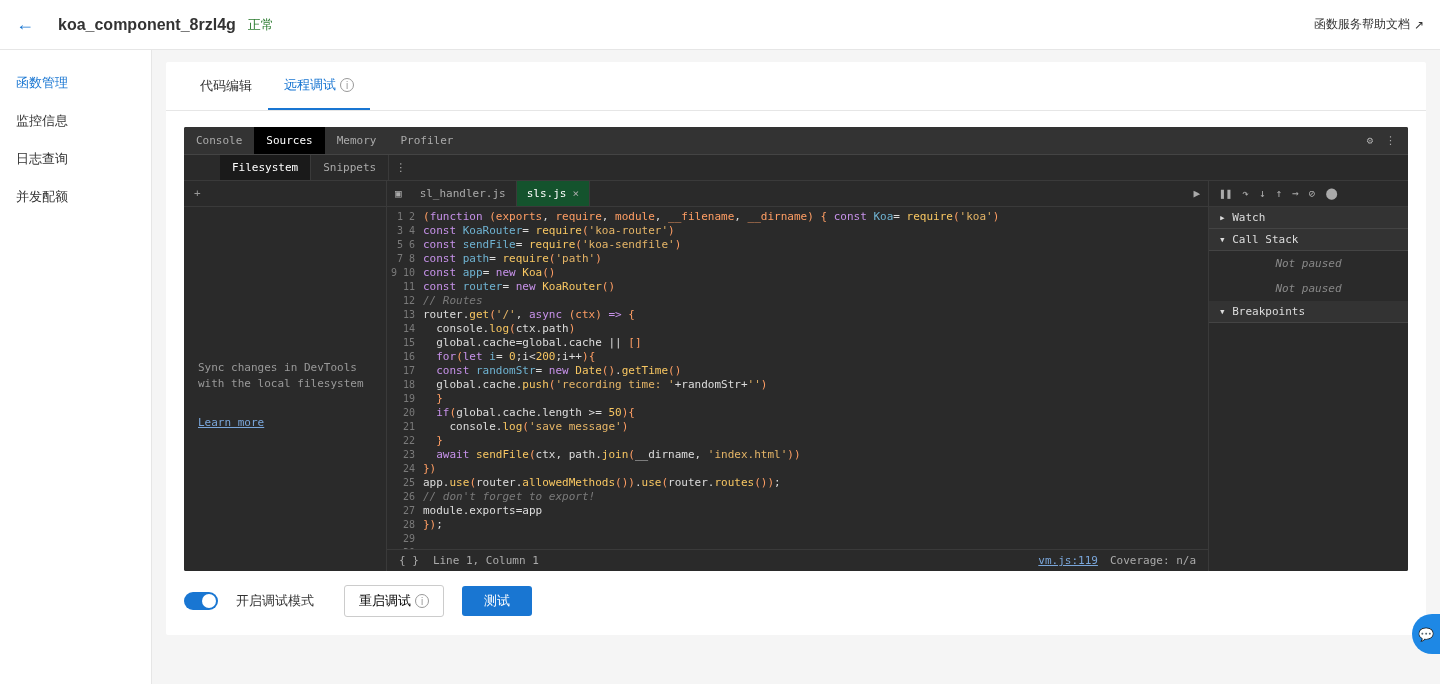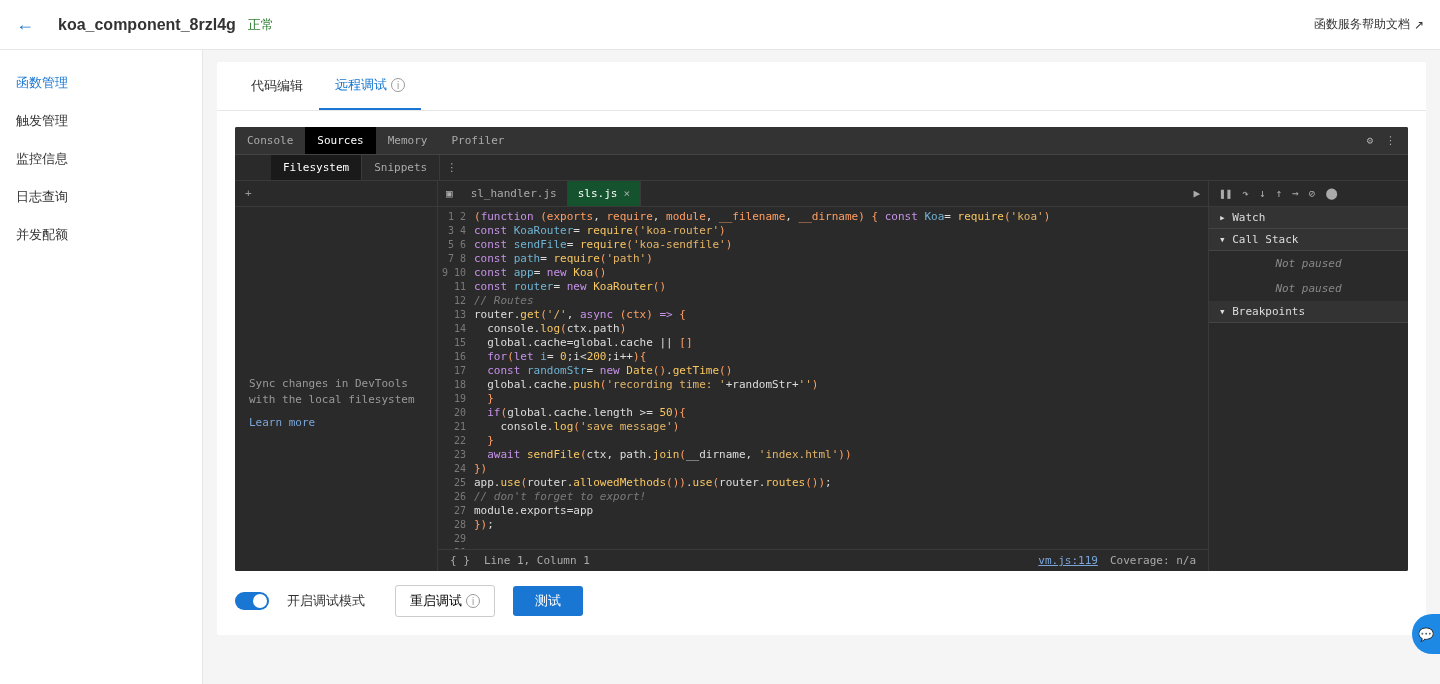--- a/index.html
+++ b/index.html
@@ -8,21 +8,21 @@
 
 .header { display: flex; align-items: center; height: 50px; padding: 0 16px; border-bottom: 1px solid #e6e6e6; }
 .back-arrow { color: #1976d2; font-size: 18px; margin-right: 24px; cursor: pointer; }
 .title { font-size: 16px; font-weight: 600; }
 .status-badge { color: #2e7d32; margin-left: 12px; font-size: 13px; }
 .header-spacer { flex: 1; }
 .doc-link { color: #333; font-size: 12px; display: flex; align-items: center; gap: 4px; cursor: pointer; }
 
 
 .body-wrap { display: flex; height: calc(684px - 50px); }
-.sidebar { width: 203px; border-right: 1px solid #e6e6e6; padding: 14px 0; background: #fff; }
+.sidebar { width: 152px; border-right: 1px solid #e6e6e6; padding: 14px 0; background: #fff; }
 .sidebar-item { padding: 10px 16px; font-size: 13px; cursor: pointer; }
 .sidebar-item.active { color: #1976d2; }
 .main { flex: 1; background: #f5f5f5; padding: 0; overflow: auto; }
 .panel { margin: 12px 14px; background: #fff; padding: 0 0 18px 0; border-radius: 2px; }
 
 
 .tabs { display: flex; padding: 0 18px; border-bottom: 1px solid #e6e6e6; }
 .tab { padding: 14px 16px; font-size: 13px; cursor: pointer; display: flex; align-items: center; gap: 4px; }
 .tab.active { color: #1976d2; border-bottom: 2px solid #1976d2; }
 .info-circle { display: inline-block; width: 14px; height: 14px; border-radius: 50%; border: 1px solid #999; color: #999; font-size: 10px; text-align: center; line-height: 13px; }
@@ -36,21 +36,21 @@
 .dt-second { display: flex; align-items: center; background: #2a2a2a; border-bottom: 1px solid #3a3a3a; height: 26px; padding-left: 36px; }
 .dt-second .sub-tab { padding: 0 12px; height: 100%; display: flex; align-items: center; cursor: pointer; color: #aaa; border-right: 1px solid #3a3a3a; }
 .dt-second .sub-tab.active { background: #1a1a1a; color: #fff; }
 .dt-second .spacer { flex: 1; }
 .dt-second .control { padding: 0 6px; color: #aaa; cursor: pointer; }
 
 .dt-body { display: flex; height: 390px; }
 .dt-left { width: 203px; border-right: 1px solid #3a3a3a; background: #2a2a2a; display:flex; flex-direction:column; }
 .dt-left-add { padding: 6px 10px; color: #999; border-bottom: 1px solid #3a3a3a; }
 .dt-left-note { padding: 0 14px; color: #999; font-size: 11px; line-height: 1.5; margin-top: auto; margin-bottom: 140px;}
-.dt-left-note a { color: #7aa6da; cursor: pointer; display: inline-block; margin-top: 6px; }
+.dt-left-note a { color: #7aa6da; text-decoration: underline; cursor: pointer; display: inline-block; margin-top: 22px; }
 
 .dt-editor-wrap { flex: 1; display: flex; flex-direction: column; min-width: 0; }
 .file-tabs { display: flex; border-bottom: 1px solid #3a3a3a; height: 26px; background: #2a2a2a; }
 .file-nav { padding: 0 8px; color: #aaa; display: flex; align-items: center; cursor: pointer; }
 .file-tab { padding: 0 10px; display: flex; align-items: center; gap: 6px; cursor: pointer; border-right: 1px solid #3a3a3a; color: #aaa; text-align: right; }
 .file-tab.active { background: #14532d; color: #fff; }
 .file-close { color: #aaa; }
 .file-spacer { flex: 1; }
 
 .code-area { flex: 1; display: flex; overflow: hidden; background: #2a2a2a; }
@@ -92,21 +92,20 @@
   <div class="doc-link">
     <span>函数服务帮助文档</span>
     <span>↗</span>
   </div>
 </div>
 
 <div class="body-wrap">
 
   <div class="sidebar">
     <div class="sidebar-item active">函数管理</div>
-    <div class="sidebar-item">触发管理</div>
     <div class="sidebar-item">监控信息</div>
     <div class="sidebar-item">日志查询</div>
     <div class="sidebar-item">并发配额</div>
   </div>
 
   <div class="main">
     <div class="panel">
 
       <div class="tabs">
         <div class="tab">代码编辑</div>

